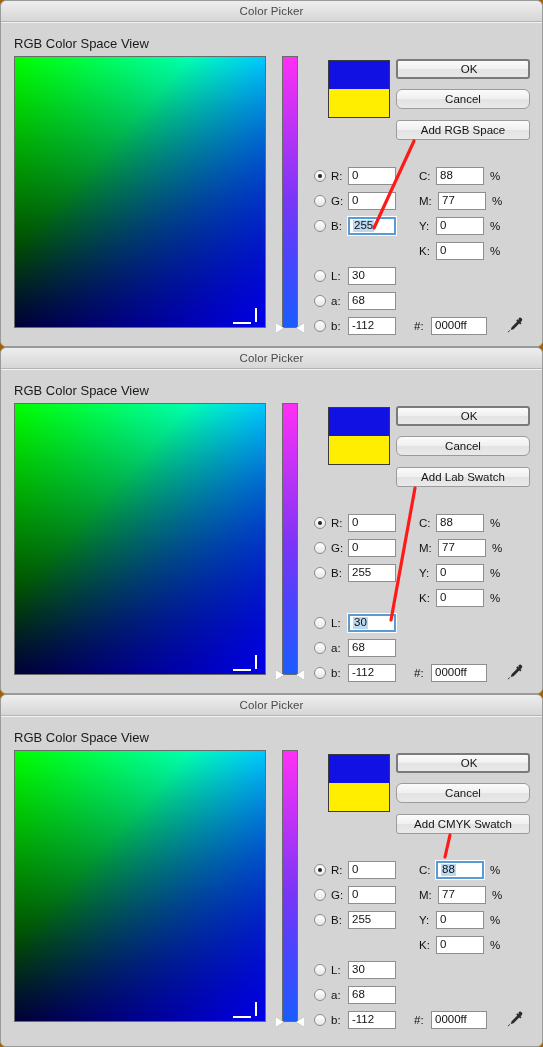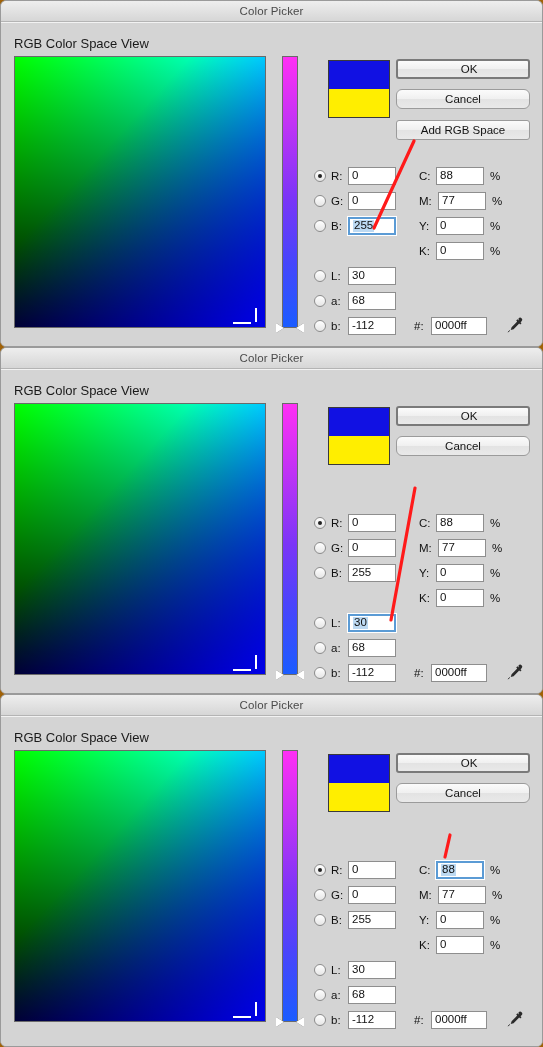--- a/index.html
+++ b/index.html
@@ -385,20 +385,21 @@
         <div class="hue-thumb right"></div>
       </div>
 
       <div class="swatch">
         <div class="swatch-top" style="background:#1111e3"></div>
         <div class="swatch-bot" style="background:#ffee00"></div>
       </div>
 
       <div class="btn default btn-ok">OK</div>
       <div class="btn btn-cancel">Cancel</div>
+      <div class="btn btn-add">Add Lab Swatch</div>
 
       <div class="row" style="left:313px; top:144px;">
         <span class="radio on"></span>
         <span class="flabel">R:</span>
         <span class="input w48">
             <span class="val">0</span>
           </span>
       </div>
       <div class="row" style="left:313px; top:169px;">
         <span class="radio"></span>
@@ -508,20 +509,21 @@
         <div class="hue-thumb right"></div>
       </div>
 
       <div class="swatch">
         <div class="swatch-top" style="background:#1111e3"></div>
         <div class="swatch-bot" style="background:#ffee00"></div>
       </div>
 
       <div class="btn default btn-ok">OK</div>
       <div class="btn btn-cancel">Cancel</div>
+      <div class="btn btn-add">Add CMYK Swatch</div>
 
       <div class="row" style="left:313px; top:144px;">
         <span class="radio on"></span>
         <span class="flabel">R:</span>
         <span class="input w48">
             <span class="val">0</span>
           </span>
       </div>
       <div class="row" style="left:313px; top:169px;">
         <span class="radio"></span>

